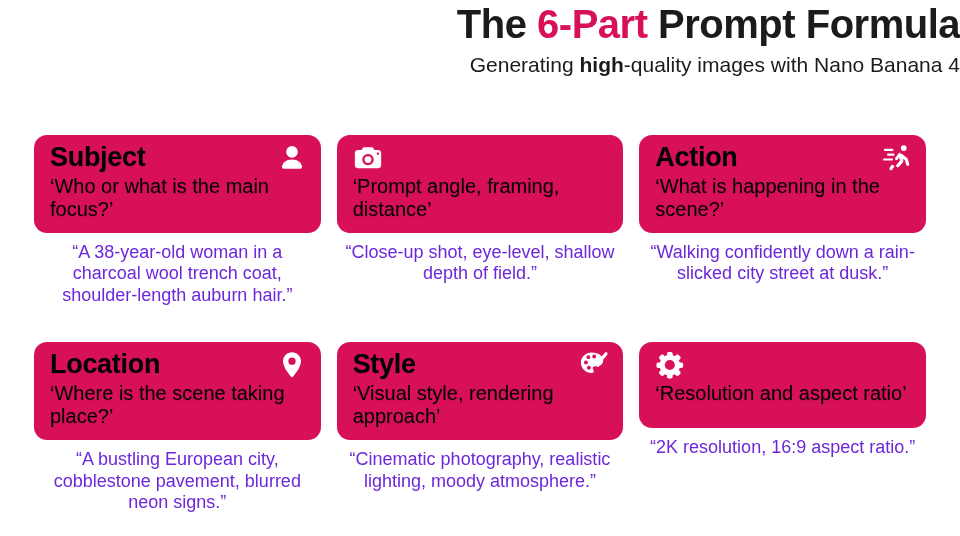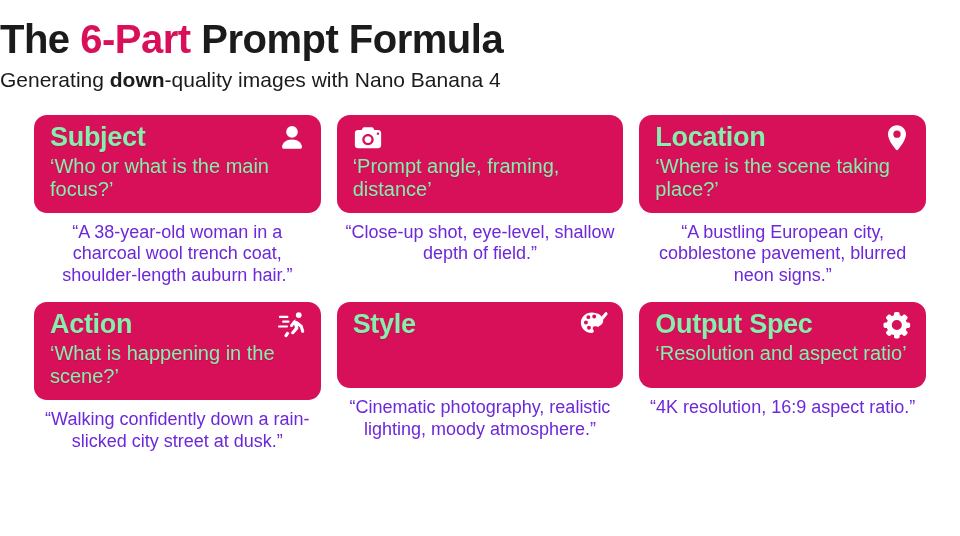--- a/index.html
+++ b/index.html
@@ -19,22 +19,22 @@
   .page {
     position: relative;
     width: 960px;
     height: 536px;
     box-sizing: border-box;
     padding: 0;
   }
 
   
   .header {
-    text-align: left;
-    padding-top: 18px;
+    text-align: right;
+    padding-top: 3px;
   }
   .title {
     font-size: 40px;
     font-weight: bold;
     letter-spacing: -0.5px;
     line-height: 1.05;
     margin: 0;
     white-space: nowrap;
   }
   .title .accent {
@@ -66,24 +66,25 @@
   .cell {
     display: flex;
     flex-direction: column;
   }
 
   
   .card {
     background: #D8105A;
     border-radius: 13px;
     padding: 9px 14px 12px 16px;
-    color: #86efac;
+    color: #000000;
     position: relative;
     min-height: 86px;
     box-sizing: border-box;
+    margin-top: 20px;
   }
   .card-head {
     display: flex;
     align-items: flex-start;
     justify-content: space-between;
     gap: 8px;
   }
   .card-title {
     font-size: 27px;
     font-weight: bold;
@@ -128,21 +129,21 @@
     margin-top: 9px;
   }
 </style>
 </head>
 <body>
 
 <div class="page">
 
   <div class="header">
     <h1 class="title"><span>The </span><span class="accent">6-Part</span><span> Prompt Formula</span></h1>
-    <p class="subtitle"><span>Generating </span><b>down</b><span>-quality images with Nano Banana 4</span></p>
+    <p class="subtitle"><span>Generating </span><b>high</b><span>-quality images with Nano Banana 4</span></p>
   </div>
 
   <div class="grid">
 
     <div class="cell">
       <div class="card">
         <div class="card-head">
           <div class="card-title">Subject</div>
           <span class="card-icon">
             <svg viewBox="0 0 32 32" aria-hidden="true">
@@ -162,35 +163,20 @@
           <span class="card-icon">
             <svg viewBox="0 0 32 32" aria-hidden="true">
               <path d="M11.8 4.6c-0.6 0-1.1 0.3-1.4 0.8L9.2 7.4H5.2C3.4 7.4 2 8.8 2 10.6v13.2c0 1.8 1.4 3.2 3.2 3.2h21.6c1.8 0 3.2-1.4 3.2-3.2V10.6c0-1.8-1.4-3.2-3.2-3.2h-4L21.6 5.4c-0.3-0.5-0.8-0.8-1.4-0.8h-8.4zM16 11.6c3.4 0 6.1 2.7 6.1 6.1S19.4 23.8 16 23.8 9.9 21.1 9.9 17.7s2.7-6.1 6.1-6.1zM26.6 10.2c0.7 0 1.3 0.6 1.3 1.3s-0.6 1.3-1.3 1.3-1.3-0.6-1.3-1.3 0.6-1.3 1.3-1.3z"></path>
               <circle cx="16" cy="17.7" r="3.6"></circle>
             </svg>
           </span>
         </div>
         <div class="card-sub">‘Prompt angle, framing, distance’</div>
       </div>
       <div class="caption">“Close-up shot, eye-level, shallow depth of field.”</div>
-    </div>
-
-    <div class="cell row2">
-      <div class="card">
-        <div class="card-head">
-          <div class="card-title">Location</div>
-          <span class="card-icon">
-            <svg viewBox="0 0 32 32" aria-hidden="true">
-              <path d="M16 2.4c-5.3 0-9.6 4.3-9.6 9.6 0 6.9 8.2 16.1 8.6 16.5 0.5 0.6 1.5 0.6 2 0 0.4-0.4 8.6-9.6 8.6-16.5 0-5.3-4.3-9.6-9.6-9.6zm0 13.4a3.9 3.9 0 1 1 0-7.8 3.9 3.9 0 0 1 0 7.8z"></path>
-            </svg>
-          </span>
-        </div>
-        <div class="card-sub">‘Where is the scene taking place?’</div>
-      </div>
-      <div class="caption">“A bustling European city, cobblestone pavement, blurred neon signs.”</div>
     </div>
 
     <div class="cell">
       <div class="card">
         <div class="card-head">
           <div class="card-title">Action</div>
           <span class="card-icon">
             <svg viewBox="0 0 32 32" aria-hidden="true">
               <circle cx="23.2" cy="5.4" r="3.1"></circle>
               <path d="M20.2 10.2c-1.4 0.2-2.5 0.9-3.4 2l-2.6 3.4c-0.5 0.7-0.4 1.7 0.3 2.2 0.7 0.5 1.7 0.4 2.2-0.3l1.5-2 0.9 3.5-3.6 4.1c-0.6 0.7-0.6 1.8 0.2 2.4 0.7 0.6 1.8 0.5 2.4-0.2l4.2-4.8c0.4-0.5 0.6-1.2 0.4-1.8l-0.5-2 2.3 1.8 1.3 4.7c0.2 0.9 1.1 1.4 2 1.2 0.9-0.2 1.4-1.1 1.2-2l-1.5-5.4c-0.1-0.4-0.4-0.8-0.7-1.1l-4.3-3.4c-0.9-0.7-1.9-1.1-2.9-1.1-0.1 0-0.3 0-0.4 0z"></path>
@@ -202,42 +188,57 @@
           </span>
         </div>
         <div class="card-sub">‘What is happening in the scene?’</div>
       </div>
       <div class="caption">“Walking confidently down a rain-slicked city street at dusk.”</div>
     </div>
 
     <div class="cell row2">
       <div class="card">
         <div class="card-head">
+          <div class="card-title">Location</div>
+          <span class="card-icon">
+            <svg viewBox="0 0 32 32" aria-hidden="true">
+              <path d="M16 2.4c-5.3 0-9.6 4.3-9.6 9.6 0 6.9 8.2 16.1 8.6 16.5 0.5 0.6 1.5 0.6 2 0 0.4-0.4 8.6-9.6 8.6-16.5 0-5.3-4.3-9.6-9.6-9.6zm0 13.4a3.9 3.9 0 1 1 0-7.8 3.9 3.9 0 0 1 0 7.8z"></path>
+            </svg>
+          </span>
+        </div>
+        <div class="card-sub">‘Where is the scene taking place?’</div>
+      </div>
+      <div class="caption">“A bustling European city, cobblestone pavement, blurred neon signs.”</div>
+    </div>
+
+    <div class="cell row2">
+      <div class="card">
+        <div class="card-head">
           <div class="card-title">Style</div>
           <span class="card-icon">
             <svg viewBox="0 0 32 32" aria-hidden="true">
               <path d="M13.6 2.6C7.2 2.6 2 7.5 2 13.6c0 6.1 5.2 11 11.6 11 1.2 0 2.2-0.9 2.2-2.1 0-0.6-0.2-1.1-0.6-1.5-0.4-0.4-0.6-0.9-0.6-1.5 0-1.2 1-2.1 2.2-2.1h2.6c3.6 0 6.4-2.8 6.4-6.2 0-4.8-5.4-8.6-12.2-8.6zM7.4 15.4a2.1 2.1 0 1 1 0-4.2 2.1 2.1 0 0 1 0 4.2zm2.6-5.7a2.1 2.1 0 1 1 0-4.2 2.1 2.1 0 0 1 0 4.2zm6.2-0.6a2.1 2.1 0 1 1 0-4.2 2.1 2.1 0 0 1 0 4.2zM10.6 21a2.1 2.1 0 1 1 0-4.2 2.1 2.1 0 0 1 0 4.2z"></path>
               <path d="M29.8 2.6c-0.6-0.6-1.6-0.5-2.2 0.2l-6.2 7.4 2.6 2.2 6.1-7.3c0.6-0.7 0.4-1.8-0.3-2.5z"></path>
               <path d="M20.8 11.2l-2.9 3.4c-0.6 0.7-0.5 1.4 0.1 1.9l1.4 1.2c0.6 0.5 1.4 0.4 1.9-0.3l2.6-3.5-3.1-2.7z"></path>
             </svg>
           </span>
         </div>
+        <div class="card-sub">‘Visual style, rendering approach’</div>
       </div>
       <div class="caption">“Cinematic photography, realistic lighting, moody atmosphere.”</div>
     </div>
 
     <div class="cell row2">
       <div class="card">
         <div class="card-head">
-          <div class="card-title">Output Spec</div>
           <span class="card-icon">
             <svg viewBox="0 0 32 32" aria-hidden="true">
               <path d="M28.2 13.2h-1.9c-0.2-0.8-0.5-1.6-0.9-2.3l1.4-1.4c0.7-0.7 0.7-1.9 0-2.6l-1.7-1.7c-0.7-0.7-1.9-0.7-2.6 0l-1.4 1.4c-0.7-0.4-1.5-0.7-2.3-0.9V3.8c0-1-0.8-1.8-1.8-1.8h-2.4c-1 0-1.8 0.8-1.8 1.8v1.9c-0.8 0.2-1.6 0.5-2.3 0.9L9.1 5.2c-0.7-0.7-1.9-0.7-2.6 0L4.8 6.9c-0.7 0.7-0.7 1.9 0 2.6l1.4 1.4c-0.4 0.7-0.7 1.5-0.9 2.3H3.4c-1 0-1.8 0.8-1.8 1.8v2.4c0 1 0.8 1.8 1.8 1.8h1.9c0.2 0.8 0.5 1.6 0.9 2.3l-1.4 1.4c-0.7 0.7-0.7 1.9 0 2.6l1.7 1.7c0.7 0.7 1.9 0.7 2.6 0l1.4-1.4c0.7 0.4 1.5 0.7 2.3 0.9v1.9c0 1 0.8 1.8 1.8 1.8h2.4c1 0 1.8-0.8 1.8-1.8v-1.9c0.8-0.2 1.6-0.5 2.3-0.9l1.4 1.4c0.7 0.7 1.9 0.7 2.6 0l1.7-1.7c0.7-0.7 0.7-1.9 0-2.6l-1.4-1.4c0.4-0.7 0.7-1.5 0.9-2.3h1.9c1 0 1.8-0.8 1.8-1.8V15c0-1-0.8-1.8-1.8-1.8zM15.8 21.4a5.4 5.4 0 1 1 0-10.8 5.4 5.4 0 0 1 0 10.8z"></path>
             </svg>
           </span>
         </div>
         <div class="card-sub">‘Resolution and aspect ratio’</div>
       </div>
-      <div class="caption">“4K resolution, 16:9 aspect ratio.”</div>
+      <div class="caption">“2K resolution, 16:9 aspect ratio.”</div>
     </div>
 
   </div>
 </div>
 
 </body></html>

